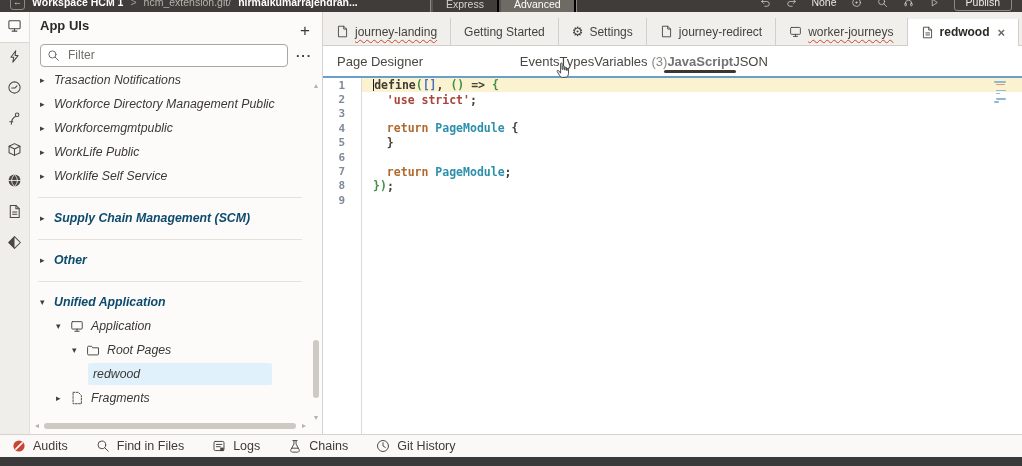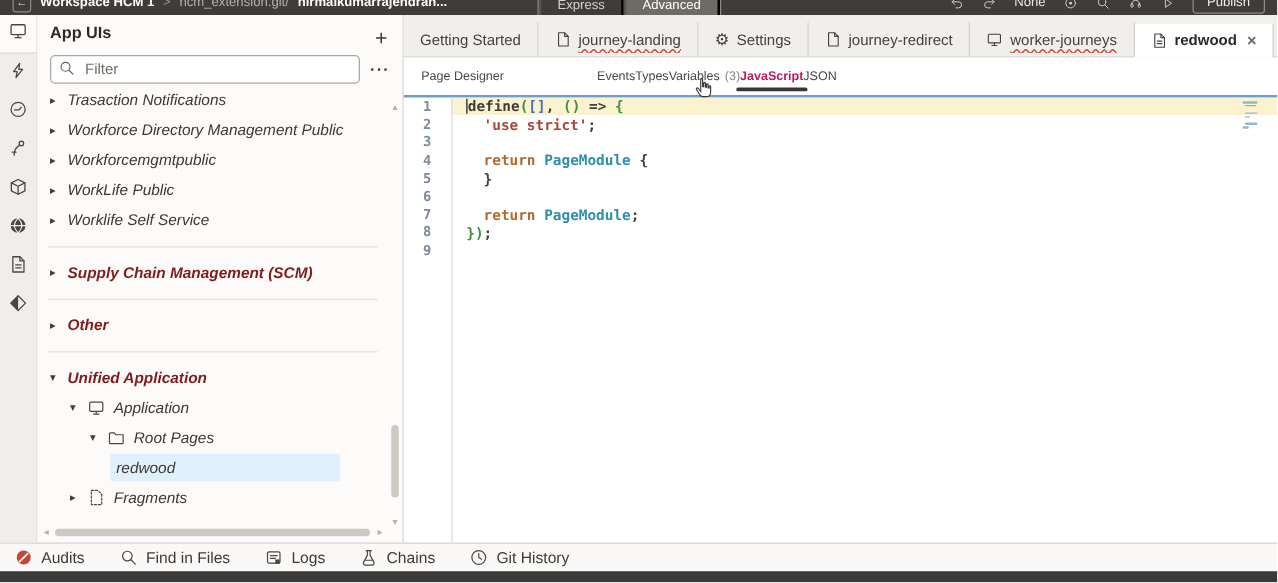--- a/index.html
+++ b/index.html
@@ -40,46 +40,46 @@
   .filter-wrap .fi-ic { position:absolute; left:7px; top:4px; color:#5f5b56; }
   .filter-input { width:100%; height:23px; border:1px solid #aaa6a0; border-radius:4px; padding:0 8px 0 27px; font-size:12px; color:#3c3934; background:#fff; outline:none; font-family:"Liberation Sans",sans-serif; }
   .filter-input::placeholder { color:#716d67; }
   .sb-menu { font-size:13px; font-weight:700; color:#3c3934; letter-spacing:1px; background:none; border:none; }
 
   .tree { position:absolute; top:56px; left:0; right:14px; }
   .tree-row { height:24px; display:flex; align-items:center; position:relative; font-size:12.3px; color:#3c3934; }
   .tree-row .caret { width:14px; flex:none; font-size:9px; color:#403d39; text-align:left; }
   .tree-row .t-ic { flex:none; margin-right:7px; color:#4a4743; display:flex; }
   .tree-row .t-label { white-space:nowrap;font-style:italic; }
-  .tree-row.bold .t-label { font-weight:700; color:#7f1d1d; }
+  .tree-row.bold .t-label { font-weight:700; color:#0c4a6e; }
   .tree-row.selected .t-label { background:#e0f1fb; padding:4px 132px 4px 5px; border-radius:2px; }
   .tree-divider { height:18px; position:relative; }
   .tree-divider::after { content:""; position:absolute; left:8px; right:6px; top:9px; border-top:1px solid #e5e2dd; }
 
   
   .scroll-glyph { position:absolute; font-size:8px; color:#b3afa9; line-height:1; }
   .vthumb { position:absolute; right:3px; top:328px; width:6px; height:58px; background:#cdc9c3; border-radius:3px; }
   .hthumb { position:absolute; left:14px; right:26px; top:411px; height:6px; background:#cdc9c3; border-radius:3px; }
 
   
   .content { flex:1; display:flex; flex-direction:column; position:relative; min-width:0; }
 
   .tabbar { height:34px; background:#f1efec; border-bottom:1px solid #d2cfca; display:flex; align-items:flex-end; flex:none; }
   .tab { height:27px; display:flex; align-items:center; gap:6px; padding:0 13px; border-right:1px solid #d2cfca; font-size:12px; color:#45423e; background:#f1efec; white-space:nowrap; }
   .tab .tab-ic { display:flex; color:#45423e; }
   .tab.active { background:#fff; margin-bottom:-1px; padding-bottom:1px; font-weight:600; color:#2b2925; }
   .tab .squig { text-decoration-line:underline; text-decoration-style:wavy; text-decoration-color:#c74634; text-decoration-thickness:1px; text-underline-offset:3px; }
   .tab-close { color:#6b6762; font-size:13px; margin-left:2px; }
   .gear-glyph { font-size:13px; line-height:1; color:#45423e; }
 
-  .subtabbar { height:30px; background:#fff; display:flex; align-items:center; padding-left:14px; font-size:10px; color:#4a4742; flex:none; }
+  .subtabbar { height:30px; background:#fff; display:flex; align-items:center; padding-left:14px; font-size:13px; color:#4a4742; flex:none; }
   .subtab { position:relative; height:100%; display:flex; align-items:center; white-space:nowrap; }
   .subtab .suffix { color:#8a867f; margin-left:4px; }
   .subtab.hover { font-weight:700; color:#18160f;margin-top:41px; }
-  .subtab.active { font-weight:700; color:#be185d; }
+  .subtab.active { font-weight:700; color:#737373; }
   .subtab.active::after { content:""; position:absolute; left:-3px; right:-3px; bottom:3px; height:3px; background:#3a3733; border-radius:3px; }
 
   .editor { flex:1; position:relative; background:#fff; border-top:2px solid #6b9fc9; font-family:"DejaVu Sans Mono", monospace; font-size:11.5px; font-weight:600; overflow:hidden; }
   .gutter-line { position:absolute; left:38px; top:0; bottom:0; border-left:1px solid #dedbd7; }
   .code-row { display:flex; height:14.4px; align-items:center; }
   .code-num { width:38px; flex:none; text-align:right; padding-right:16px; color:#7e8a99; font-size:11px; }
   .code-txt { flex:1; padding-left:12px; white-space:pre; color:#44403c; }
   .code-row.hl .code-txt { background:#fbf3cf; }
   .caret-bar { display:inline-block; width:1.2px; height:12px; background:#1d1c1a; vertical-align:-2px; }
   .c-id { color:#3f3b37; font-weight:700;margin-top:20px; }
@@ -302,30 +302,30 @@
       <span class="scroll-glyph" style="right:4px; top:402px;">▾</span>
       <div class="vthumb"></div>
       <span class="scroll-glyph" style="left:5px; top:410px;">◂</span>
       <span class="scroll-glyph" style="right:16px; top:410px;">▸</span>
       <div class="hthumb"></div>
     </div>
 
     <div class="content">
       <div class="tabbar" id="tabs">
           <div class="tab">
-            <span>Getting Started</span>
-          </div>
-          <div class="tab">
             <span class="tab-ic">
               <svg viewBox="0 0 16 16" width="13" height="13" fill="none" stroke="currentColor" stroke-width="1.1" stroke-linecap="round" stroke-linejoin="round">
                 <path d="M3.5 1.5h6L13 5v9.5H3.5z"></path>
                 <path d="M9.5 1.5V5H13"></path>
               </svg>
             </span>
             <span class="squig">journey-landing</span>
+          </div>
+          <div class="tab">
+            <span>Getting Started</span>
           </div>
           <div class="tab">
             <span class="gear-glyph">⚙</span>
             <span>Settings</span>
           </div>
           <div class="tab">
             <span class="tab-ic">
               <svg viewBox="0 0 16 16" width="13" height="13" fill="none" stroke="currentColor" stroke-width="1.1" stroke-linecap="round" stroke-linejoin="round">
                 <path d="M3.5 1.5h6L13 5v9.5H3.5z"></path>
                 <path d="M9.5 1.5V5H13"></path>

